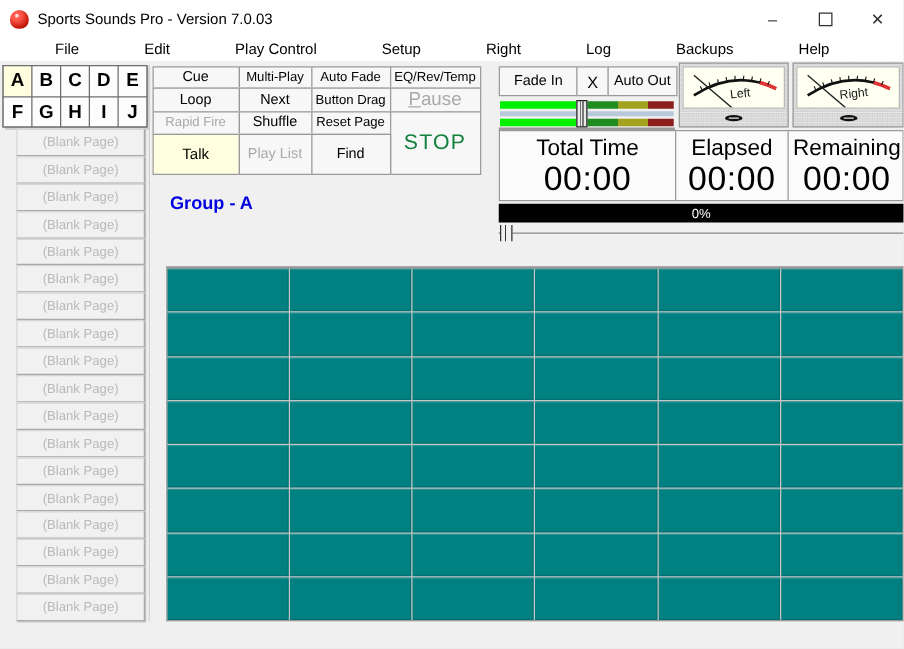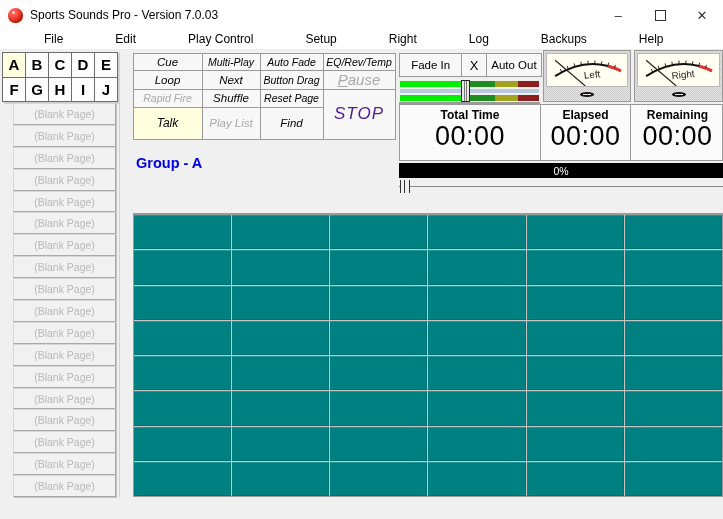--- a/index.html
+++ b/index.html
@@ -30,29 +30,29 @@
     font-weight:bold;font-size:15px;cursor:default;}
   .letter-btn.selected{background:var(--sel-yellow,#ffffe0);}
   
   .pages{position:absolute;left:13px;top:103px;width:103px;height:394px;
     display:flex;flex-direction:column;justify-content:space-between;}
   .page-btn{height:20px;background:#f1f1f1;border:1px solid #d6d6d6;
     border-right-color:#a9a9a9;border-bottom-color:#a9a9a9;box-shadow:1px 1px 0 #c2c2c2;
     color:#b9b9b9;font-size:10.5px;display:flex;align-items:center;justify-content:center;cursor:default;}
   .sidebar-edge{position:absolute;left:119px;top:52px;width:1px;height:445px;background:#d2d2d2;}
   
-  .toolbar{position:absolute;left:133px;top:53px;width:262px;height:86px;
-    display:grid;grid-template-columns:69px 58px 63px 72px;grid-template-rows:17px 19px 18px 32px;font-style:italic;}
+  .toolbar{position:absolute;left:122px;top:53px;width:262px;height:86px;
+    display:grid;grid-template-columns:69px 58px 63px 72px;grid-template-rows:17px 19px 18px 32px;}
   .tb-btn{background:#f7f7f7;border:1px solid #9a9a9a;margin:-0.5px;
     display:flex;align-items:center;justify-content:center;font-size:11.5px;cursor:default;overflow:hidden;white-space:nowrap;}
   .tb-btn.small{font-size:10.5px;}
   .tb-btn.disabled{color:#a9a9a9;}
   .tb-btn.talk{background:var(--sel-yellow,#ffffe0);font-size:12px;}
   .tb-btn.pause{font-size:15px;color:#a9a9a9;}
-  .tb-btn.stop{grid-column:4;grid-row:3 / span 2;font-size:17px;color:#4c1d95;letter-spacing:1px;}
+  .tb-btn.stop{grid-column:4;grid-row:3 / span 2;font-size:17px;color:#15803d;letter-spacing:1px;}
   .pause-underline{text-decoration:underline;}
   .group-label{position:absolute;left:136px;top:140px;font-size:14.5px;font-weight:bold;
     color:var(--group-blue,#0000e0);margin-top:15px;}
   
   .fade-row{position:absolute;left:399px;top:53px;width:142px;height:24px;display:flex;}
   .fade-btn{background:#f7f7f7;border:1px solid #9a9a9a;margin-right:-1px;
     display:flex;align-items:center;justify-content:center;font-size:11.5px;cursor:default;}
   .fade-in{width:68px;} .fade-x{width:26px;font-size:13px;} .fade-out{width:60px;}
   
   .vol{position:absolute;left:399px;top:80px;width:141px;height:24px;background:#f0f0f0;
@@ -75,21 +75,21 @@
     border:1px solid #b9b9b9;box-sizing:border-box;}
   .meter-screw{position:absolute;left:50%;bottom:4px;width:14px;height:5px;margin-left:-7px;
     background:#111;border-radius:50%;}
   .meter-screw:after{content:"";position:absolute;left:3px;top:2px;width:8px;height:1px;background:#e6e6e6;}
   
   .time-panel{position:absolute;left:399px;top:104px;width:324px;height:57px;
     display:grid;grid-template-columns:141px 90px 93px;background:#fbfbfb;
     border:1px solid #9a9a9a;box-sizing:border-box;}
   .time-sec{border-right:1px solid #9a9a9a;display:flex;flex-direction:column;align-items:center;}
   .time-sec:last-child{border-right:none;}
-  .time-label{font-weight:bold;font-size:12px;margin-top:3px;}
+  .time-label{font-weight:normal;font-size:18px;margin-top:3px;}
   .time-value{font-size:27px;line-height:1.1;letter-spacing:0.5px;}
   
   .progressbar{position:absolute;left:399px;top:163px;width:324px;height:15px;background:#000;
     color:#fff;font-size:10.5px;display:flex;align-items:center;justify-content:center;}
   .seek{position:absolute;left:399px;top:180px;width:324px;height:14px;}
   .seek-line{position:absolute;left:0;right:0;top:6px;height:1px;background:#888;}
   .seek-thumb{position:absolute;left:1px;top:0;width:8px;height:13px;background:#f0f0f0;
     border-left:1px solid #333;border-right:1px solid #333;
     background-image:linear-gradient(to right,transparent 0 3px,#333 3px 4px,transparent 4px 100%);}
   

